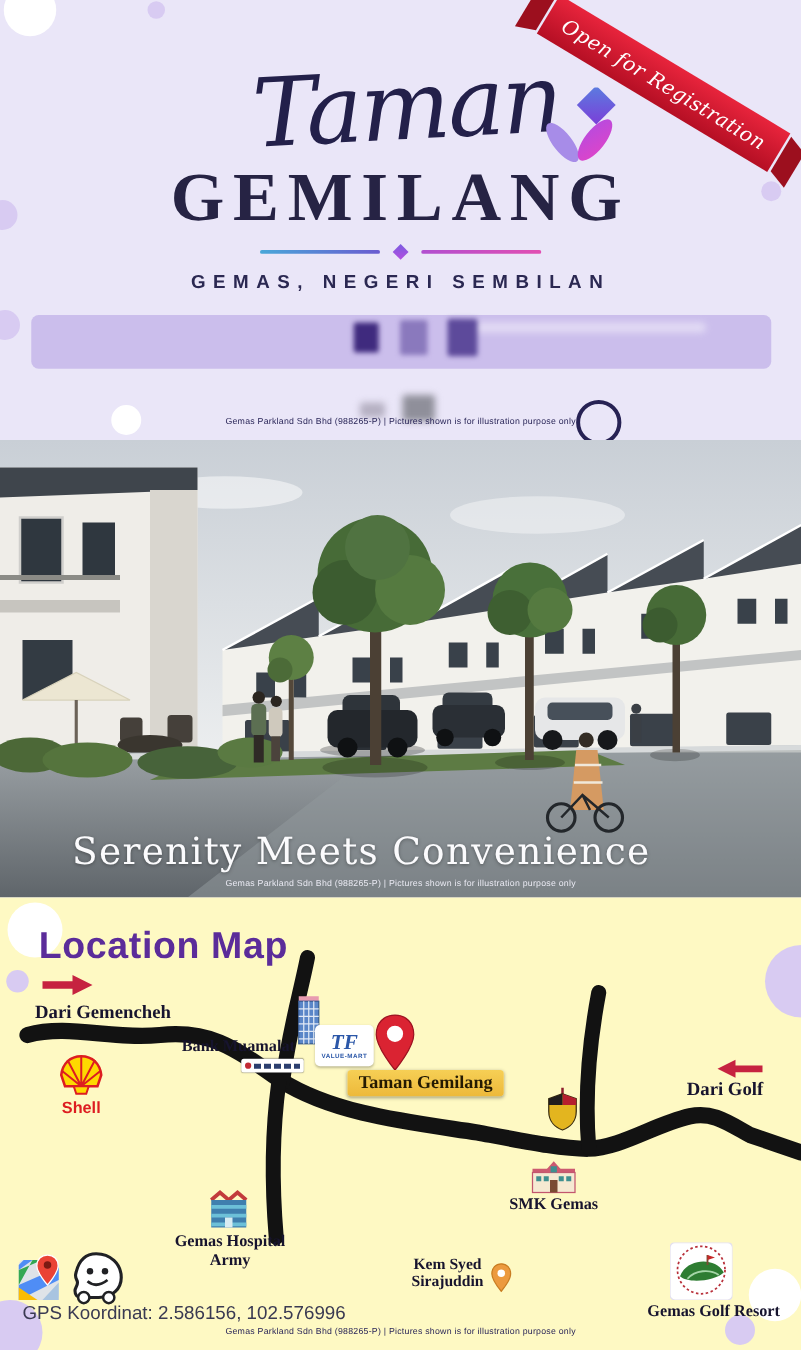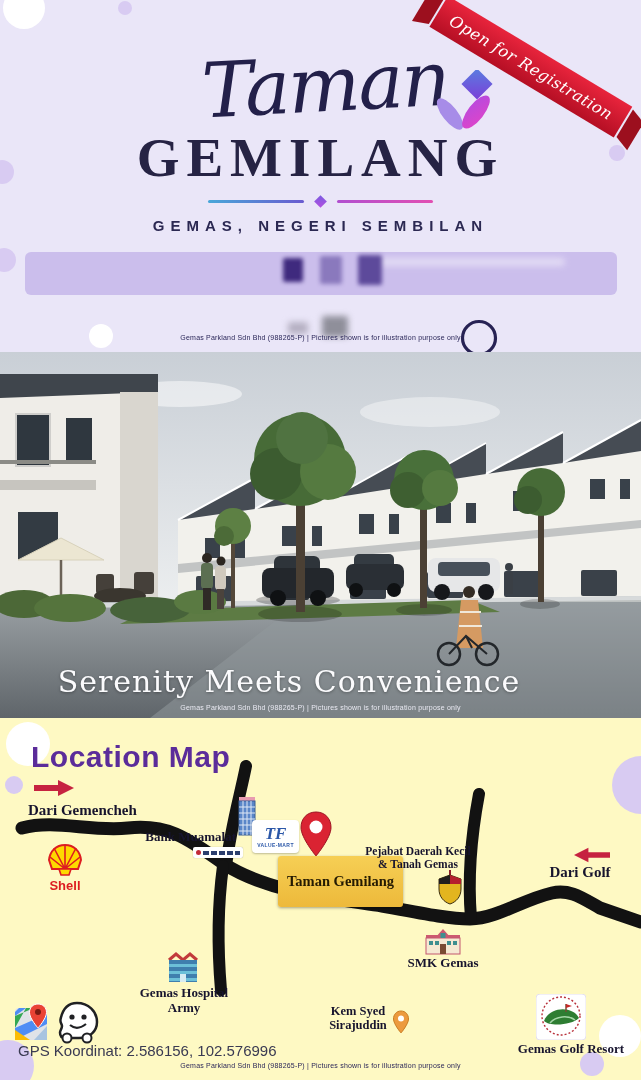--- a/index.html
+++ b/index.html
@@ -53,21 +53,21 @@
   .srf{font-family:"Liberation Serif",serif;font-weight:bold;color:#17142e;
     line-height:1.15;}
   .lm{position:absolute;z-index:4;}
   .tf-box{width:47px;height:33px;background:#fff;border-radius:4px;
     box-shadow:0 1px 2px rgba(0,0,0,.25);display:flex;flex-direction:column;
     align-items:center;justify-content:center;}
   .tf-box .tf{font-family:"Liberation Serif",serif;font-style:italic;
     font-weight:bold;font-size:17px;color:#2b57a8;line-height:1;}
   .tf-box .vm{font-size:5px;font-weight:bold;color:#2b57a8;letter-spacing:.4px;}
   .proj-label{background:linear-gradient(#f6cf55,#edb93a);border-radius:3px;
-    padding:17px 9px;font-size:14.5px;color:#241a02;
+    padding:2px 9px;font-size:14.5px;color:#241a02;
     box-shadow:0 1px 3px rgba(0,0,0,.35);white-space:nowrap;}
   .bank-strip{width:50px;height:11px;background:#fff;border-radius:2px;
     box-shadow:0 0 1px rgba(0,0,0,.4);display:flex;align-items:center;
     padding:0 3px;box-sizing:border-box;gap:2px;}
   .bank-strip .bs-dot{width:5px;height:5px;border-radius:50%;background:#c22a35;}
   .bank-strip .bs-lines{flex:1;height:4px;
     background:repeating-linear-gradient(90deg,#2b3e6e 0 6px,#fff 6px 8px);}
   .gps{position:absolute;left:18px;top:324px;font-size:15px;color:#3a3a52;z-index:4;}
   .map-disc{position:absolute;top:344px;left:0;width:641px;text-align:center;z-index:4;}
 </style>
@@ -314,24 +314,20 @@
       <span class="tf">TF</span>
       <span class="vm">VALUE-MART</span>
     </div>
 
     <svg class="lm" style="left:298px;top:92px;" width="36" height="48" viewBox="0 0 36 48">
       <path d="M18 2 C9 2 3 8.5 3 17.5 C3 28 18 46 18 46 C18 46 33 28 33 17.5 C33 8.5 27 2 18 2 Z" fill="#da2332" stroke="#9d1322" stroke-width="1"></path>
       <circle cx="18" cy="17" r="6.5" fill="#ffffff"></circle>
     </svg>
     <div class="lm proj-label srf" style="left:278px;top:138px;">Taman Gemilang</div>
 
-    <div class="lm srf" style="left:364px;top:127px;width:108px;text-align:center;font-size:11.5px;">
-      <div>Pejabat Daerah Kecil</div>
-      <div>&amp; Tanah Gemas</div>
-    </div>
     <svg class="lm" style="left:437px;top:152px;" width="26" height="36" viewBox="0 0 26 36">
       <line x1="13" y1="0" x2="13" y2="6" stroke="#8d1d2c" stroke-width="2"></line>
       <path d="M13 5 L24 9 V19 C24 27 19 32 13 34 C7 32 2 27 2 19 V9 Z" fill="#e3b51f" stroke="#3a2d10" stroke-width="1"></path>
       <path d="M13 5 L24 9 V14 H13 Z" fill="#b51f2e"></path>
       <path d="M13 5 L2 9 V14 H13 Z" fill="#201d1d"></path>
     </svg>
 
     <svg class="lm" style="left:572px;top:128px;" width="40" height="18" viewBox="0 0 44 20">
       <path d="M42 7 H18 V2 L2 10 L18 18 V13 H42 Z" fill="#c62340"></path>
     </svg>

